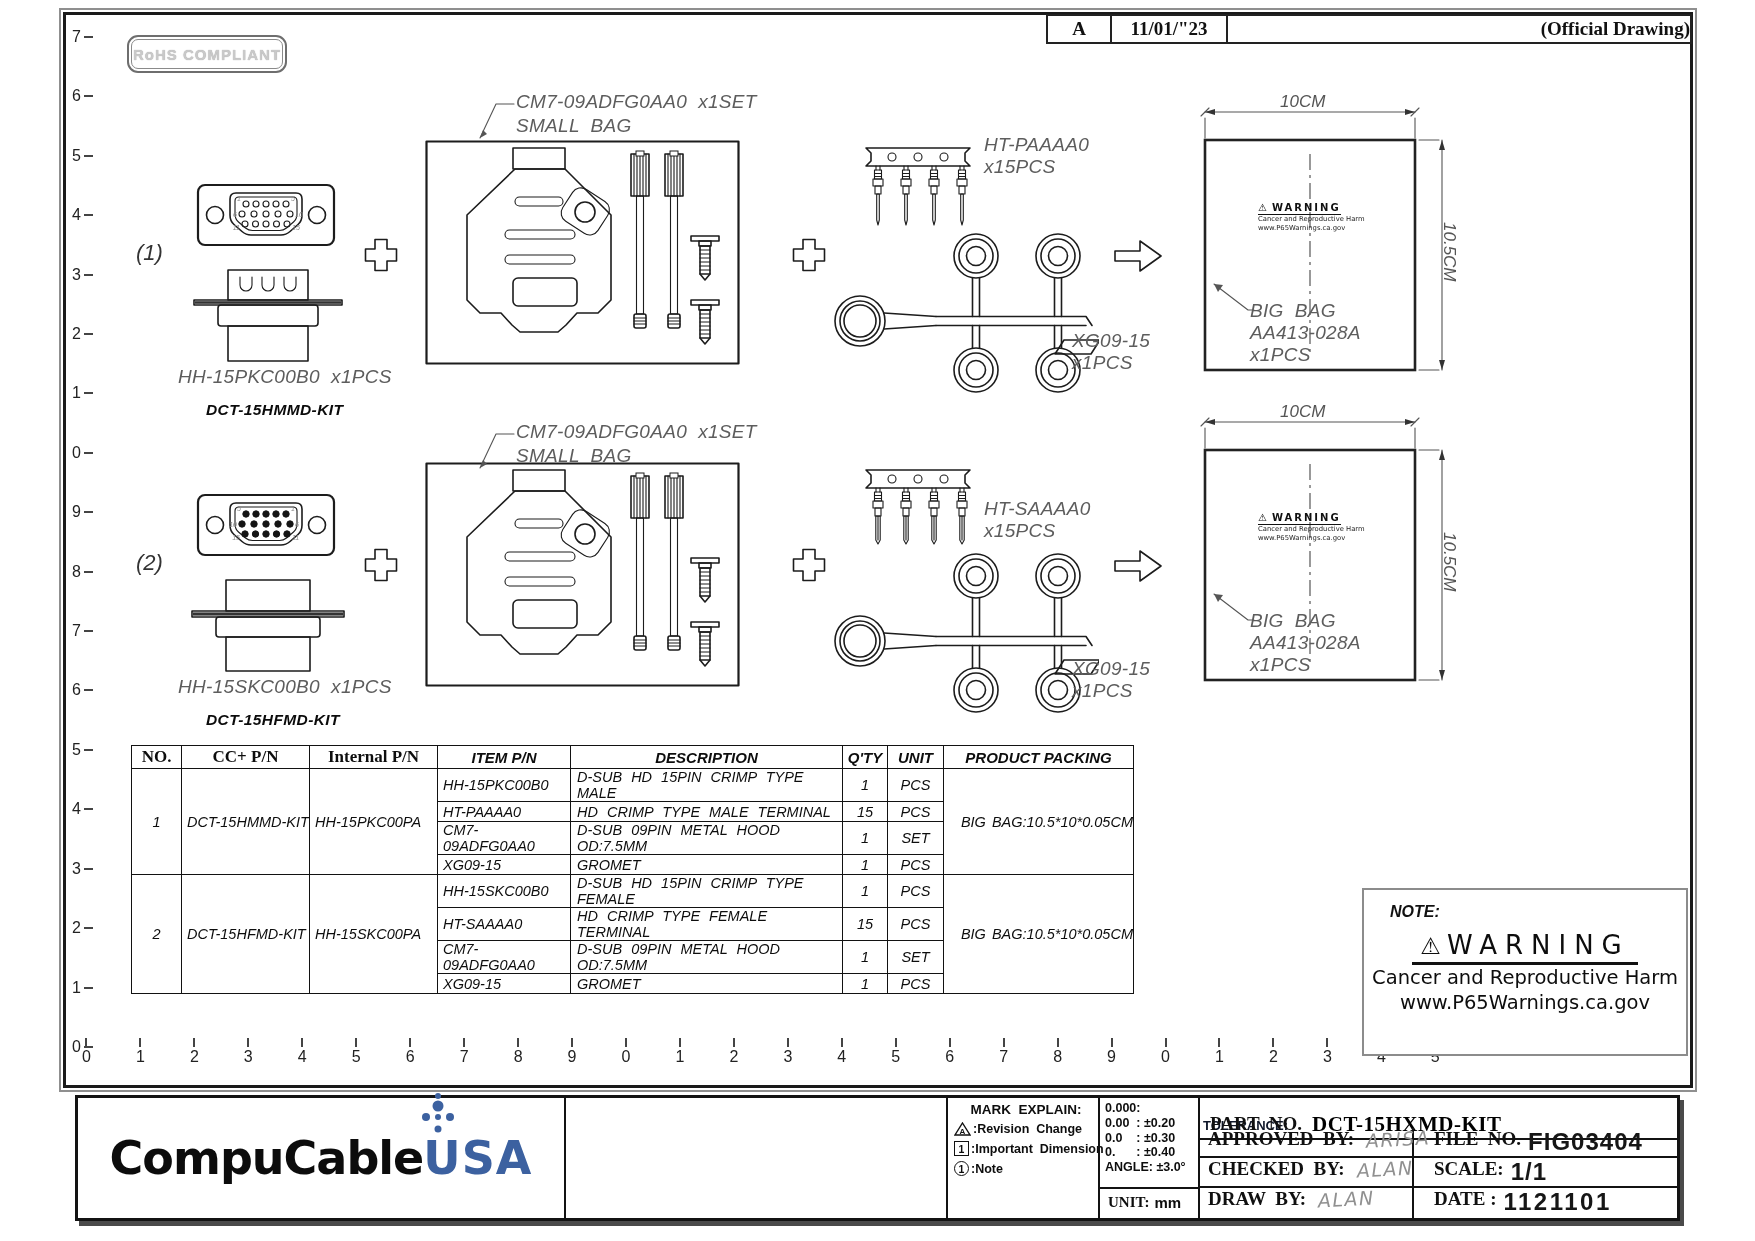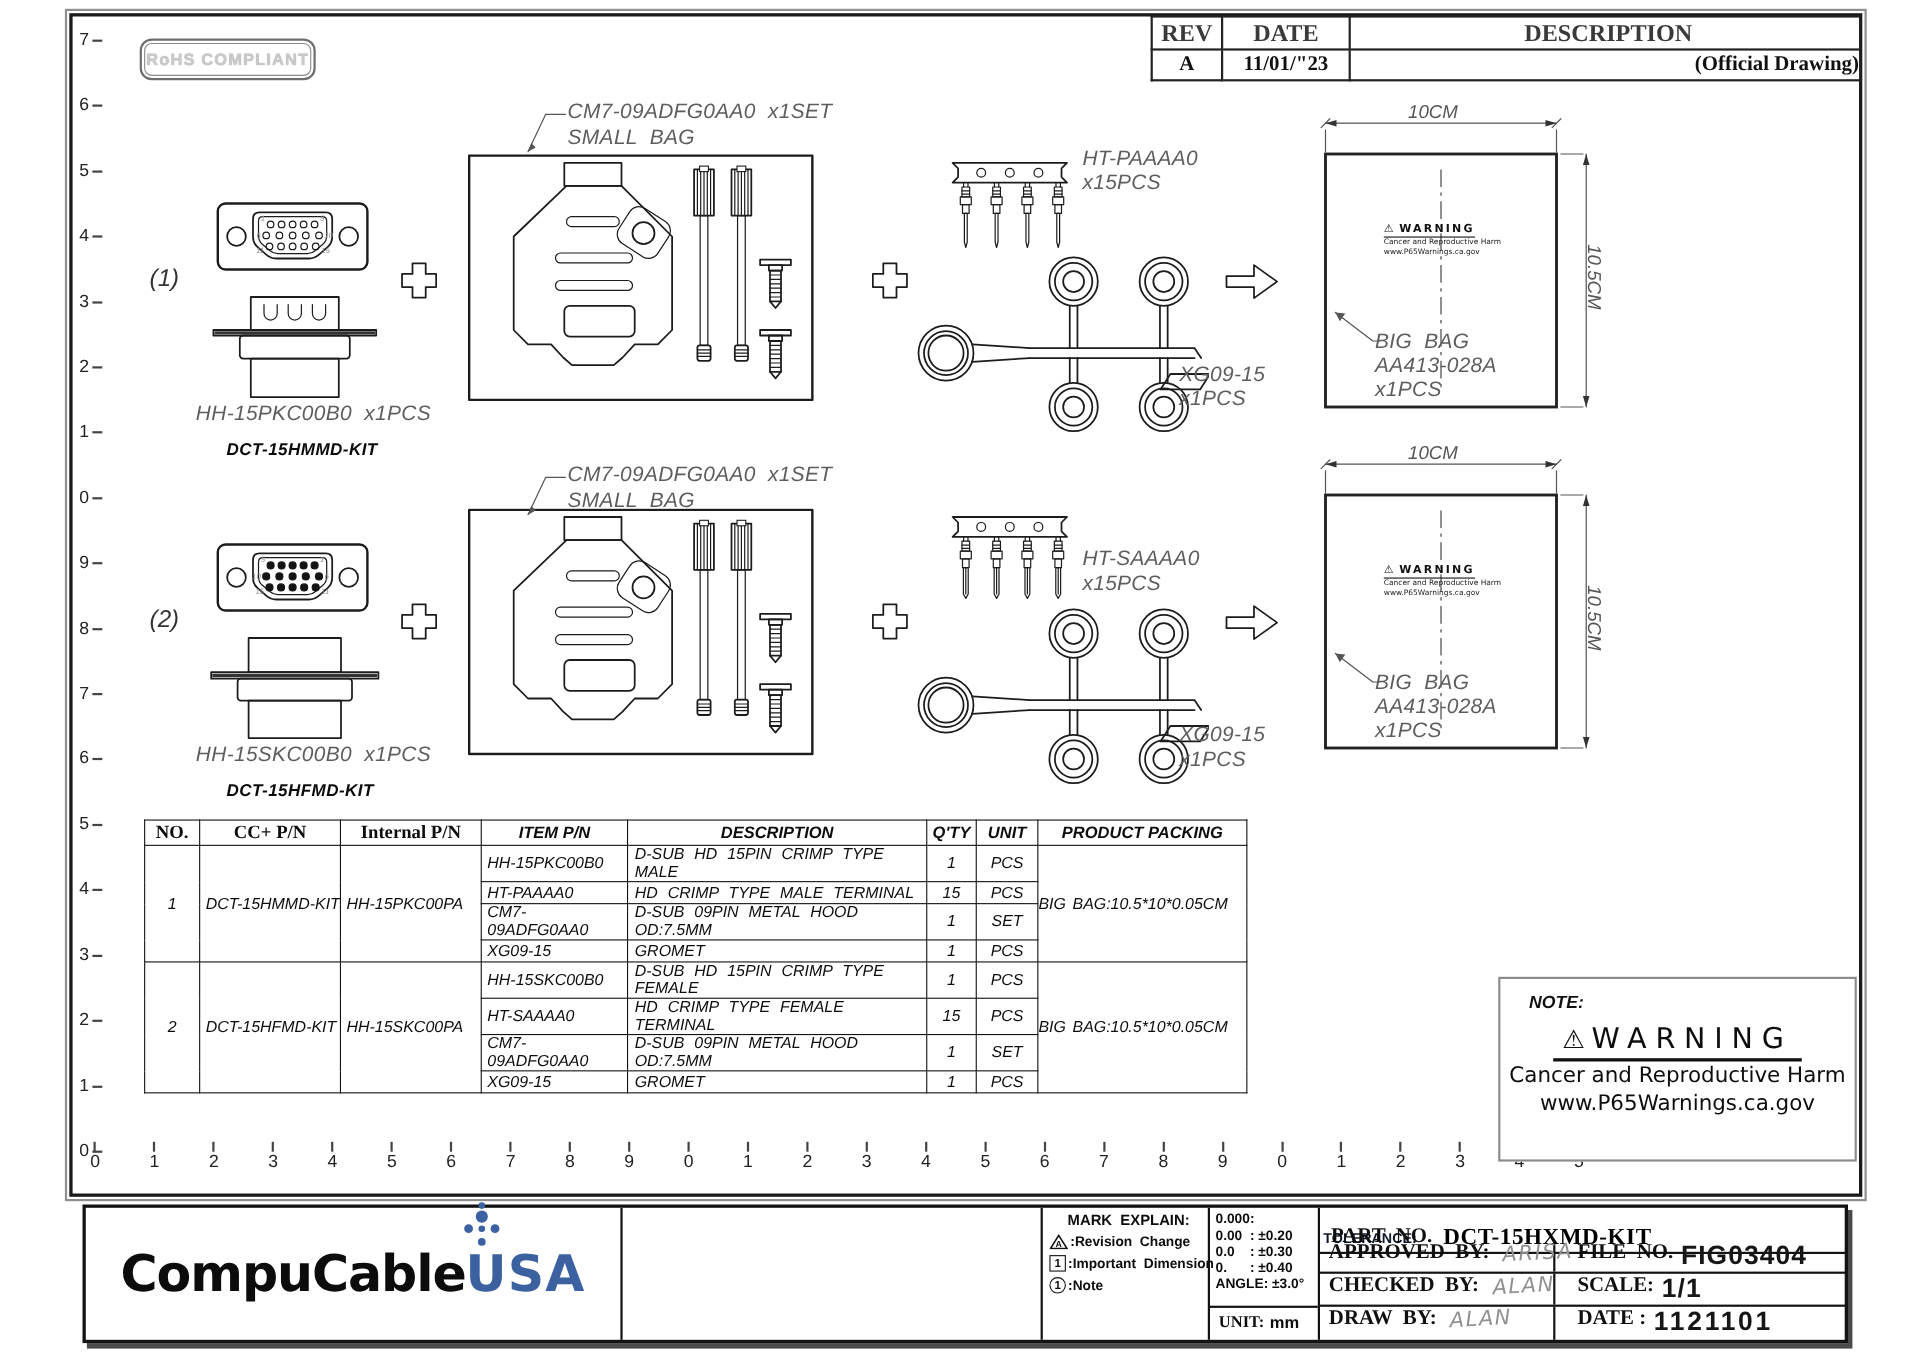--- a/index.html
+++ b/index.html
@@ -59,21 +59,21 @@
 
   
   .parts{left:131px;top:745px;border-collapse:collapse;background:#fff}
   .parts th,.parts td{border:1.8px solid #121212;color:#0d0d0d;vertical-align:middle}
   .parts th{height:23px;font:italic 700 15px "Liberation Sans",sans-serif}
   .parts th.serifh{font:700 17px "Liberation Serif",serif}
   .parts td{height:20px;font:italic 14.5px "Liberation Sans",sans-serif}
   .parts .c{text-align:center}
   .parts .pn-cell{padding-left:5px}
   .parts .desc-cell{padding-left:6px;word-spacing:5px}
-  .parts .pack{text-align:left;word-spacing:2px}
+  .parts .pack{text-align:right;word-spacing:2px}
 
   
   #note-box{left:1362px;top:888px;width:326px;height:168px;border:2px solid #8c8c8c;background:#fff}
   #note-box .nt{font:italic 700 16px "Liberation Sans",sans-serif;color:#111;margin:13px 0 0 26px}
   .warn-block{text-align:center;margin-top:9px;font-family:"DejaVu Sans",sans-serif;color:#0d0d0d}
   .warn-title{font-size:26px;letter-spacing:8px;font-weight:500;border-bottom:3px solid #111;
               display:inline-block;padding:0 8px 2px;white-space:nowrap}
   .warn-title .tri{font-size:23px;letter-spacing:0;margin-right:6px}
   .warn-line{font-size:19.5px;line-height:1.3;font-weight:500}
 
@@ -173,25 +173,20 @@
       <span>0</span>
       <span>1</span>
       <span>2</span>
       <span>3</span>
       <span>4</span>
       <span>5</span>
     </div>
 
   <table class="abs rev-table">
     <tbody>
-        <tr>
-      <th class="rev-c">REV</th>
-      <th class="date-c">DATE</th>
-      <th class="desc-c" style="text-align:center">DESCRIPTION</th>
-    </tr>
     <tr>
       <td class="rev-c">A</td>
       <td class="date-c">11/01/"23</td>
       <td class="desc-c">(Official  Drawing)</td>
     </tr>
   </tbody>
     </table>
 
   <div class="abs" id="rohs">
     <div class="inner">RoHS COMPLIANT</div>

